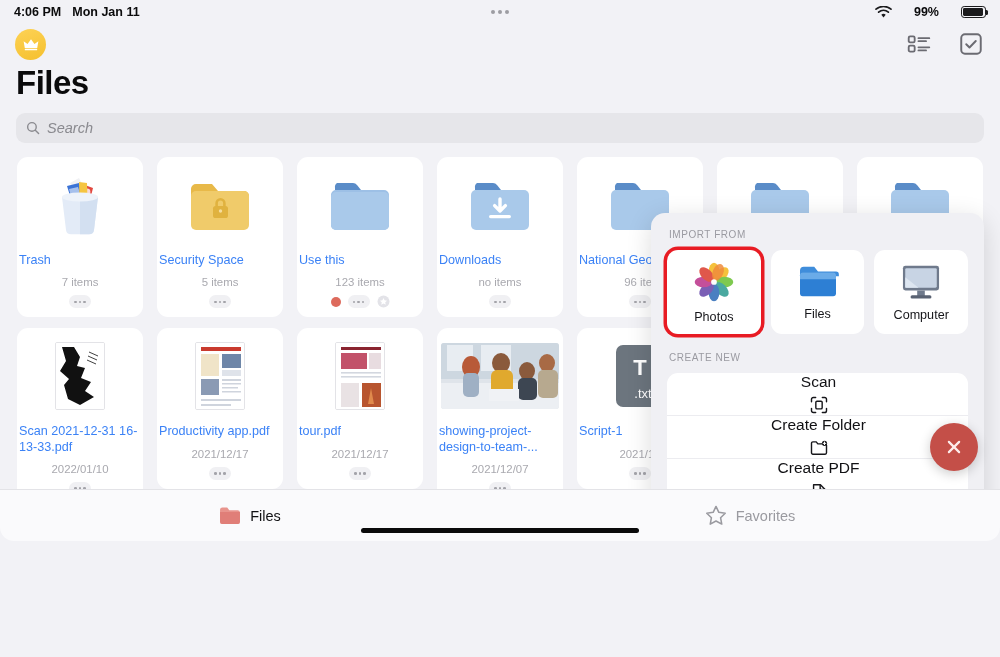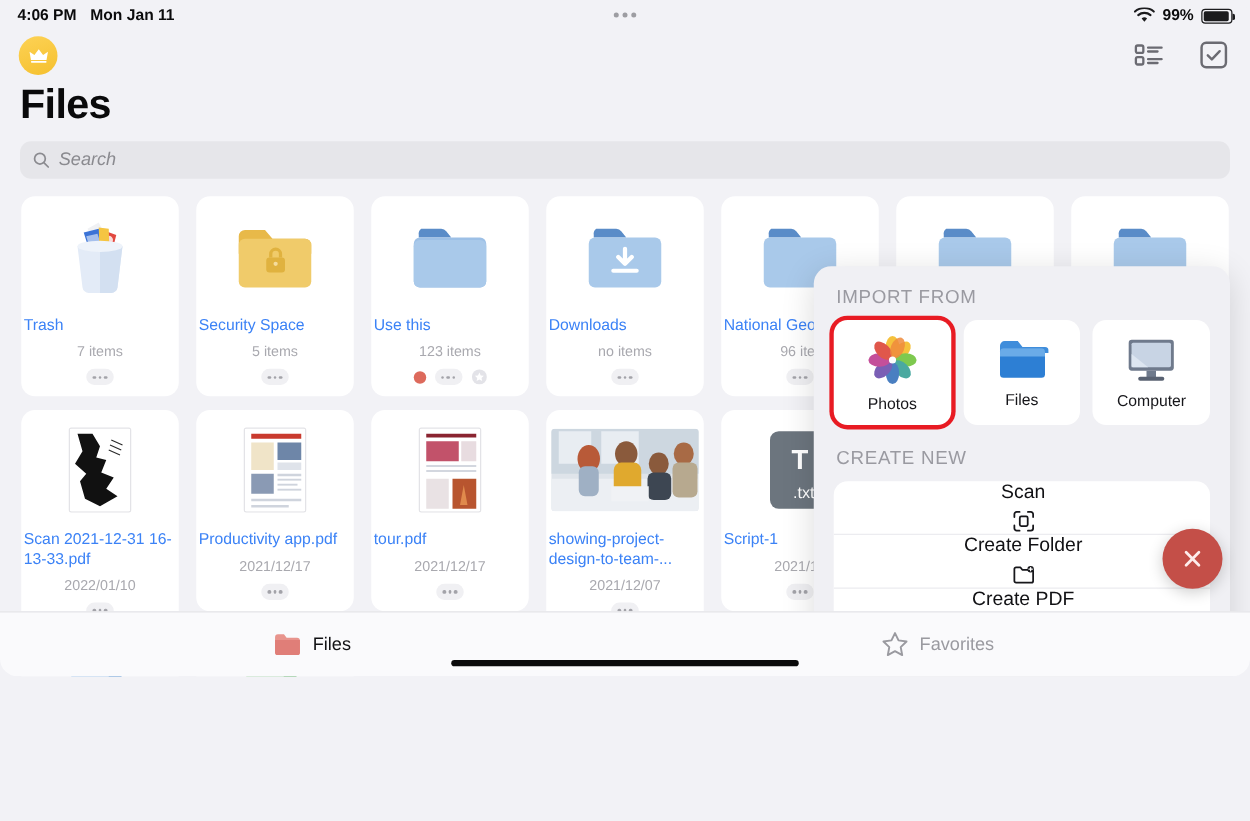--- a/index.html
+++ b/index.html
@@ -22,21 +22,21 @@
     position: absolute; top: 0; left: 0;
     width: 1000px; height: 24px;
     display: flex; align-items: center;
     padding: 0 14px;
     font-size: 12.5px; font-weight: bold; color: #0b0b0c;
   }
   .sb-left { display: flex; align-items: center; gap: 11px; }
   .sb-center { position: absolute; left: 50%; transform: translateX(-50%);
                display: flex; gap: 3px; align-items: center; }
   .sb-dot { width: 4px; height: 4px; border-radius: 50%; background: #9d9da2; }
-  .sb-right { position: absolute; right: 14px; display: flex; align-items: flex-end; gap: 6px; }
+  .sb-right { position: absolute; right: 14px; display: flex; align-items: center; gap: 22px; }
   .batt {
     width: 25px; height: 12px; border: 1.4px solid #1b1b1d; border-radius: 3.2px;
     position: relative; padding: 1.4px;
   }
   .batt::after {
     content: ""; position: absolute; right: -3.4px; top: 3.4px;
     width: 2px; height: 4.4px; background: #1b1b1d; border-radius: 0 1.5px 1.5px 0;
   }
   .batt i { display: block; height: 100%; background: #1b1b1d; border-radius: 1.4px; }
 
@@ -117,21 +117,21 @@
     background: #f0f0f4;
     box-shadow: 0 6px 26px rgba(0,0,0,0.14);
     padding: 16px 16px 14px 16px;
   }
   .popup::after {
     content: ""; position: absolute; right: 38px; bottom: -12px;
     border-left: 12px solid transparent; border-right: 12px solid transparent;
     border-top: 13px solid #f0f0f4;
   }
   .sect-label {
-    font-size: 15px; color: #9a9aa1; letter-spacing: 0.55px;
+    font-size: 10px; color: #9a9aa1; letter-spacing: 0.55px;
     margin-bottom: 10px; margin-left: 2px;
   }
   .import-row { display: flex; gap: 10px; margin-bottom: 18px; }
   .import-tile {
     flex: 1; background: #fff; border-radius: 11px; height: 84px;
     display: flex; flex-direction: column; align-items: center; justify-content: center;
     gap: 7px; cursor: pointer; position: relative;
   }
   .import-tile.selected { box-shadow: 0 0 0 3.5px #e81b23; }
   .import-tile span { font-size: 12.6px; color: #16161a; }

